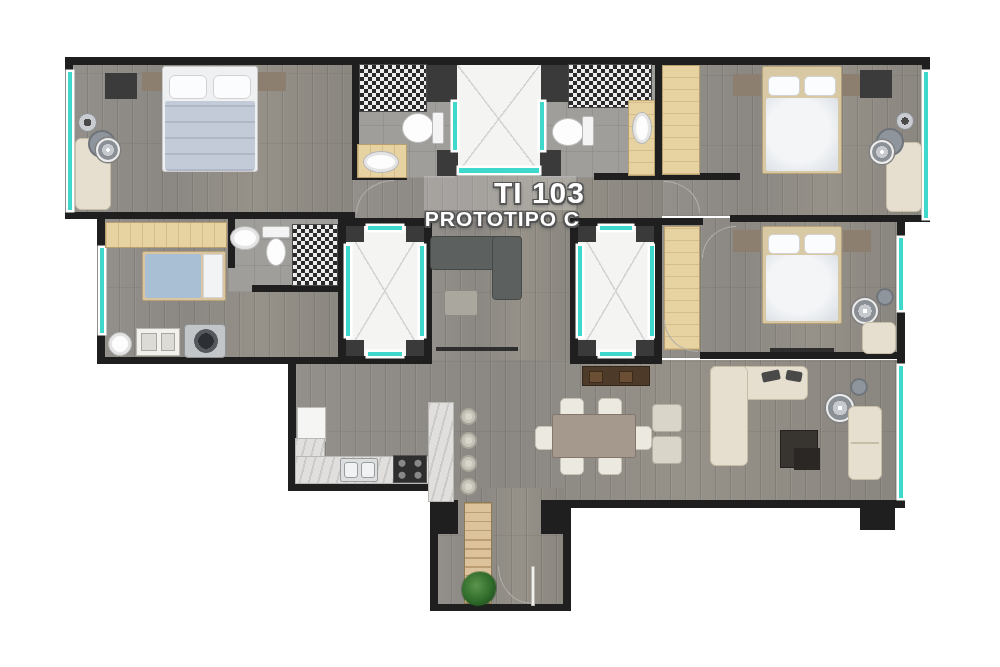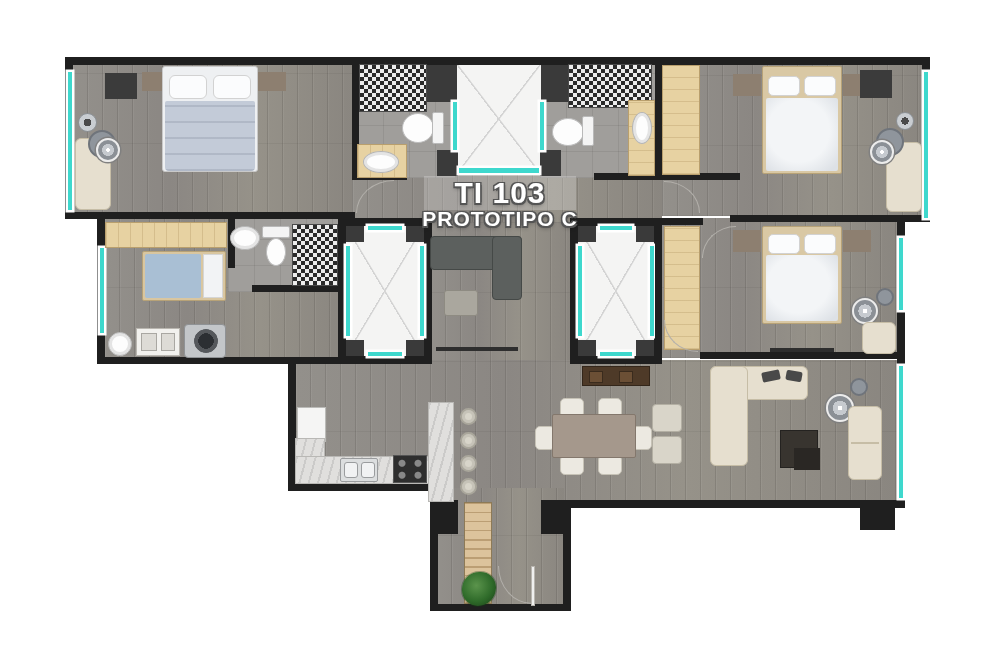--- a/index.html
+++ b/index.html
@@ -37,21 +37,21 @@
   .lmp{border-radius:50%;background:radial-gradient(circle,#ffffff 0 14%,#c6cacf 15% 42%,#8b9096 43% 72%,#6f747a 73%);border:2px solid #ececec;box-shadow:0 0 0 1.5px #808080;}
   .rtbl{border-radius:50%;background:#8f959c;border:2px solid #6f747b;}
   .flw{border-radius:50%;background:radial-gradient(circle,#4a4a4a 0 32%,#c9cdd1 33%);border:1.5px solid #8d9297;}
   .wc-tank{background:#f4f4f4;border:1px solid #b9b9b9;border-radius:2px;}
   .wc-bowl{background:#fdfdfd;border:1.5px solid #bcbcbc;border-radius:50%;}
   .sink{background:#fdfdfd;border:1.5px solid #b5b5b5;border-radius:50%;box-shadow:inset 0 0 0 3px #e4e4e4;}
   .stairs{background:repeating-linear-gradient(180deg,#bb9e74 0 1.5px, var(--stairs-wood,#dcc39c) 1.5px 9px);border:1px solid #8d7a57;}
   .plant{border-radius:52% 46% 55% 48%;background:radial-gradient(circle at 42% 40%, #5b944c, var(--plant-green,#2f6b2a) 55%, #1e4b1b 85%);box-shadow:0 0 0 1px rgba(20,60,20,.35);}
   .arc{border:0 solid #b3b0ab;background:transparent;}
   .tvline{background:#2e2e2e;}
-  .title-txt{color:#ffffff;font-weight:bold;text-align:center;letter-spacing:1px;
+  .title-txt{color:#ffffff;font-weight:bold;text-align:right;letter-spacing:1px;
      text-shadow:-1.5px -1.5px 0 #555,1.5px -1.5px 0 #555,-1.5px 1.5px 0 #555,1.5px 1.5px 0 #555,0 2px 4px rgba(0,0,0,.45);}
 </style>
 </head>
 <body>
 
 <div class="plan">
 
   <div class="fl" style="left:352px;top:150px;width:310px;height:75px;"></div>
   <div class="fl" style="left:72px;top:64px;width:280px;height:150px;"></div>
   <div class="tl" style="left:357px;top:64px;width:98px;height:114px;"></div>
@@ -254,15 +254,15 @@
   <div class="arc" style="left:498px;top:566px;width:34px;height:38px;border-left:1.5px solid #b3b0ab;border-bottom:1.5px solid #b3b0ab;border-radius:0 0 0 100%;"></div>
   <div style="left:531px;top:566px;width:4px;height:40px;background:#f0f0ef;border:1px solid #b9b6b0;"></div>
 
   <div class="arc" style="left:356px;top:180px;width:38px;height:33px;border-left:1.5px solid #b3b0ab;border-top:1.5px solid #b3b0ab;border-radius:100% 0 0 0;"></div>
   <div class="arc" style="left:664px;top:181px;width:36px;height:32px;border-right:1.5px solid #b3b0ab;border-top:1.5px solid #b3b0ab;border-radius:0 100% 0 0;"></div>
   <div class="arc" style="left:702px;top:226px;width:34px;height:32px;border-left:1.5px solid #b3b0ab;border-top:1.5px solid #b3b0ab;border-radius:100% 0 0 0;"></div>
   <div class="arc" style="left:664px;top:320px;width:34px;height:32px;border-left:1.5px solid #b3b0ab;border-bottom:1.5px solid #b3b0ab;border-radius:0 0 0 100%;"></div>
 
   <div style="left:424px;top:176px;width:152px;height:34px;background:rgba(255,255,255,0.22);"></div>
   <div class="title-txt" style="left:415px;top:176px;width:170px;font-size:30px;">TI 103</div>
-  <div class="title-txt" style="left:400px;top:207px;width:200px;font-size:21px;font-weight:600;">PROTOTIPO C</div>
+  <div class="title-txt" style="left:380px;top:207px;width:200px;font-size:21px;font-weight:600;">PROTOTIPO C</div>
 
 </div>
 
 </body></html>

